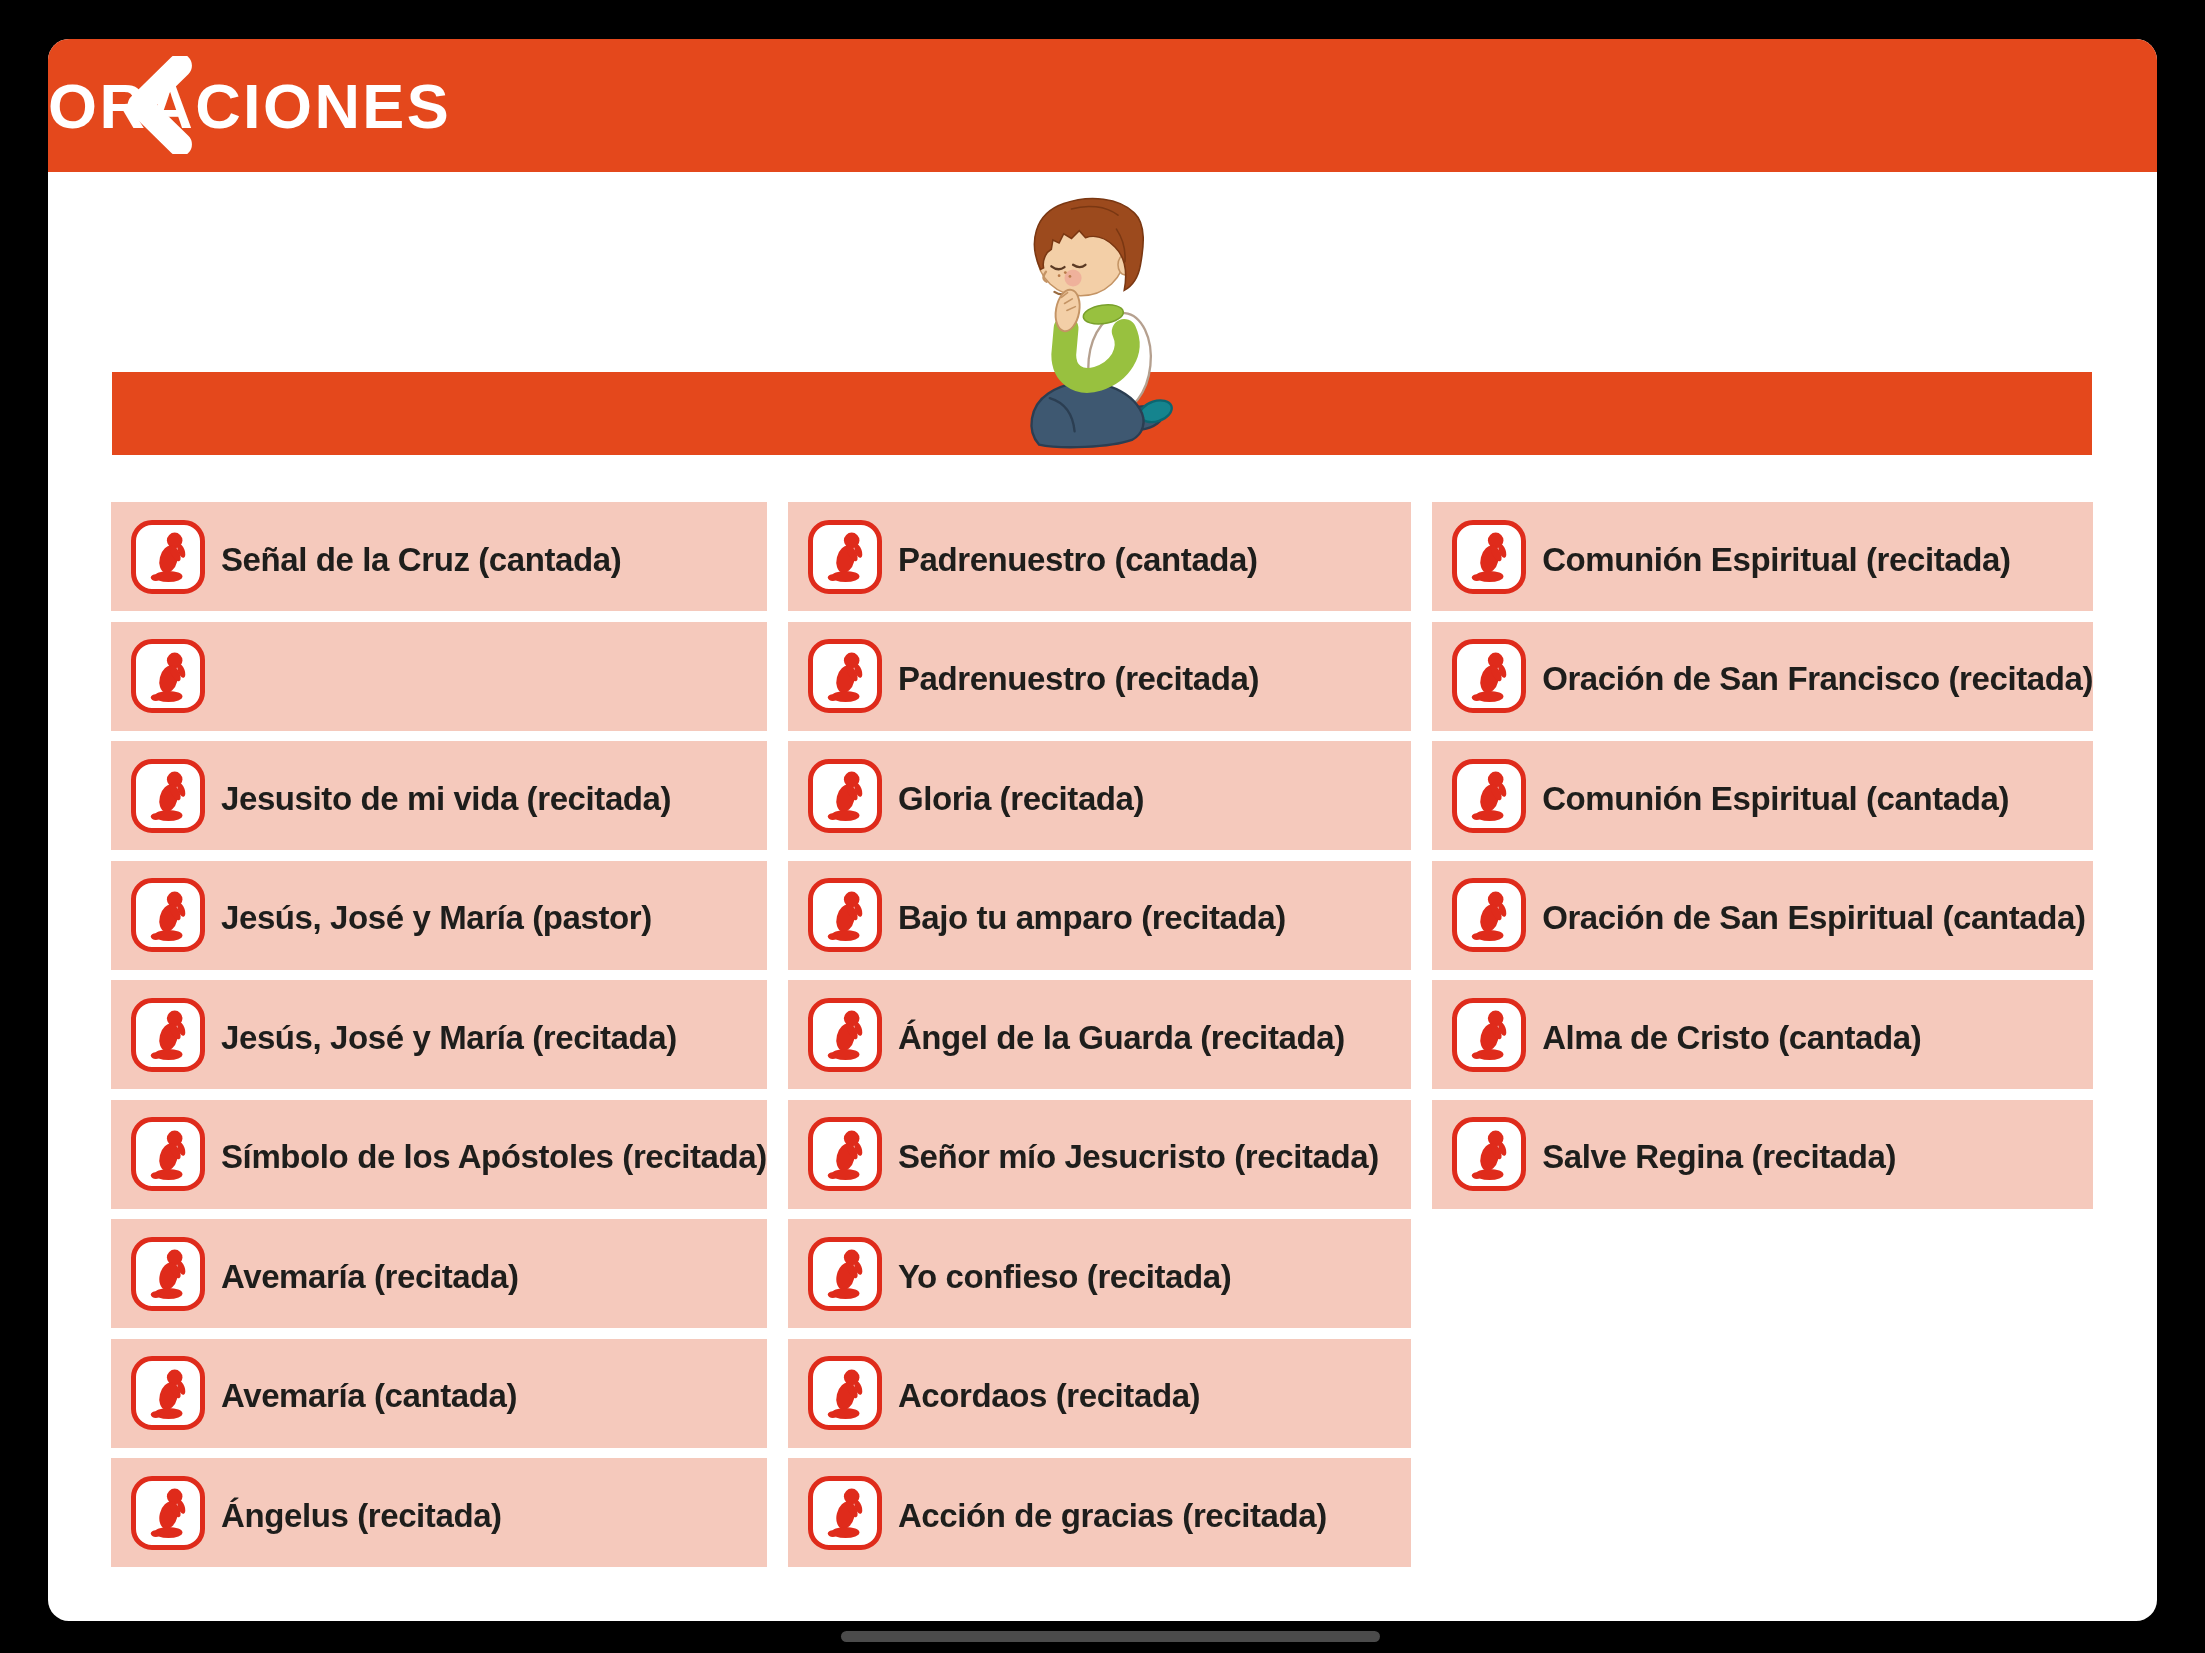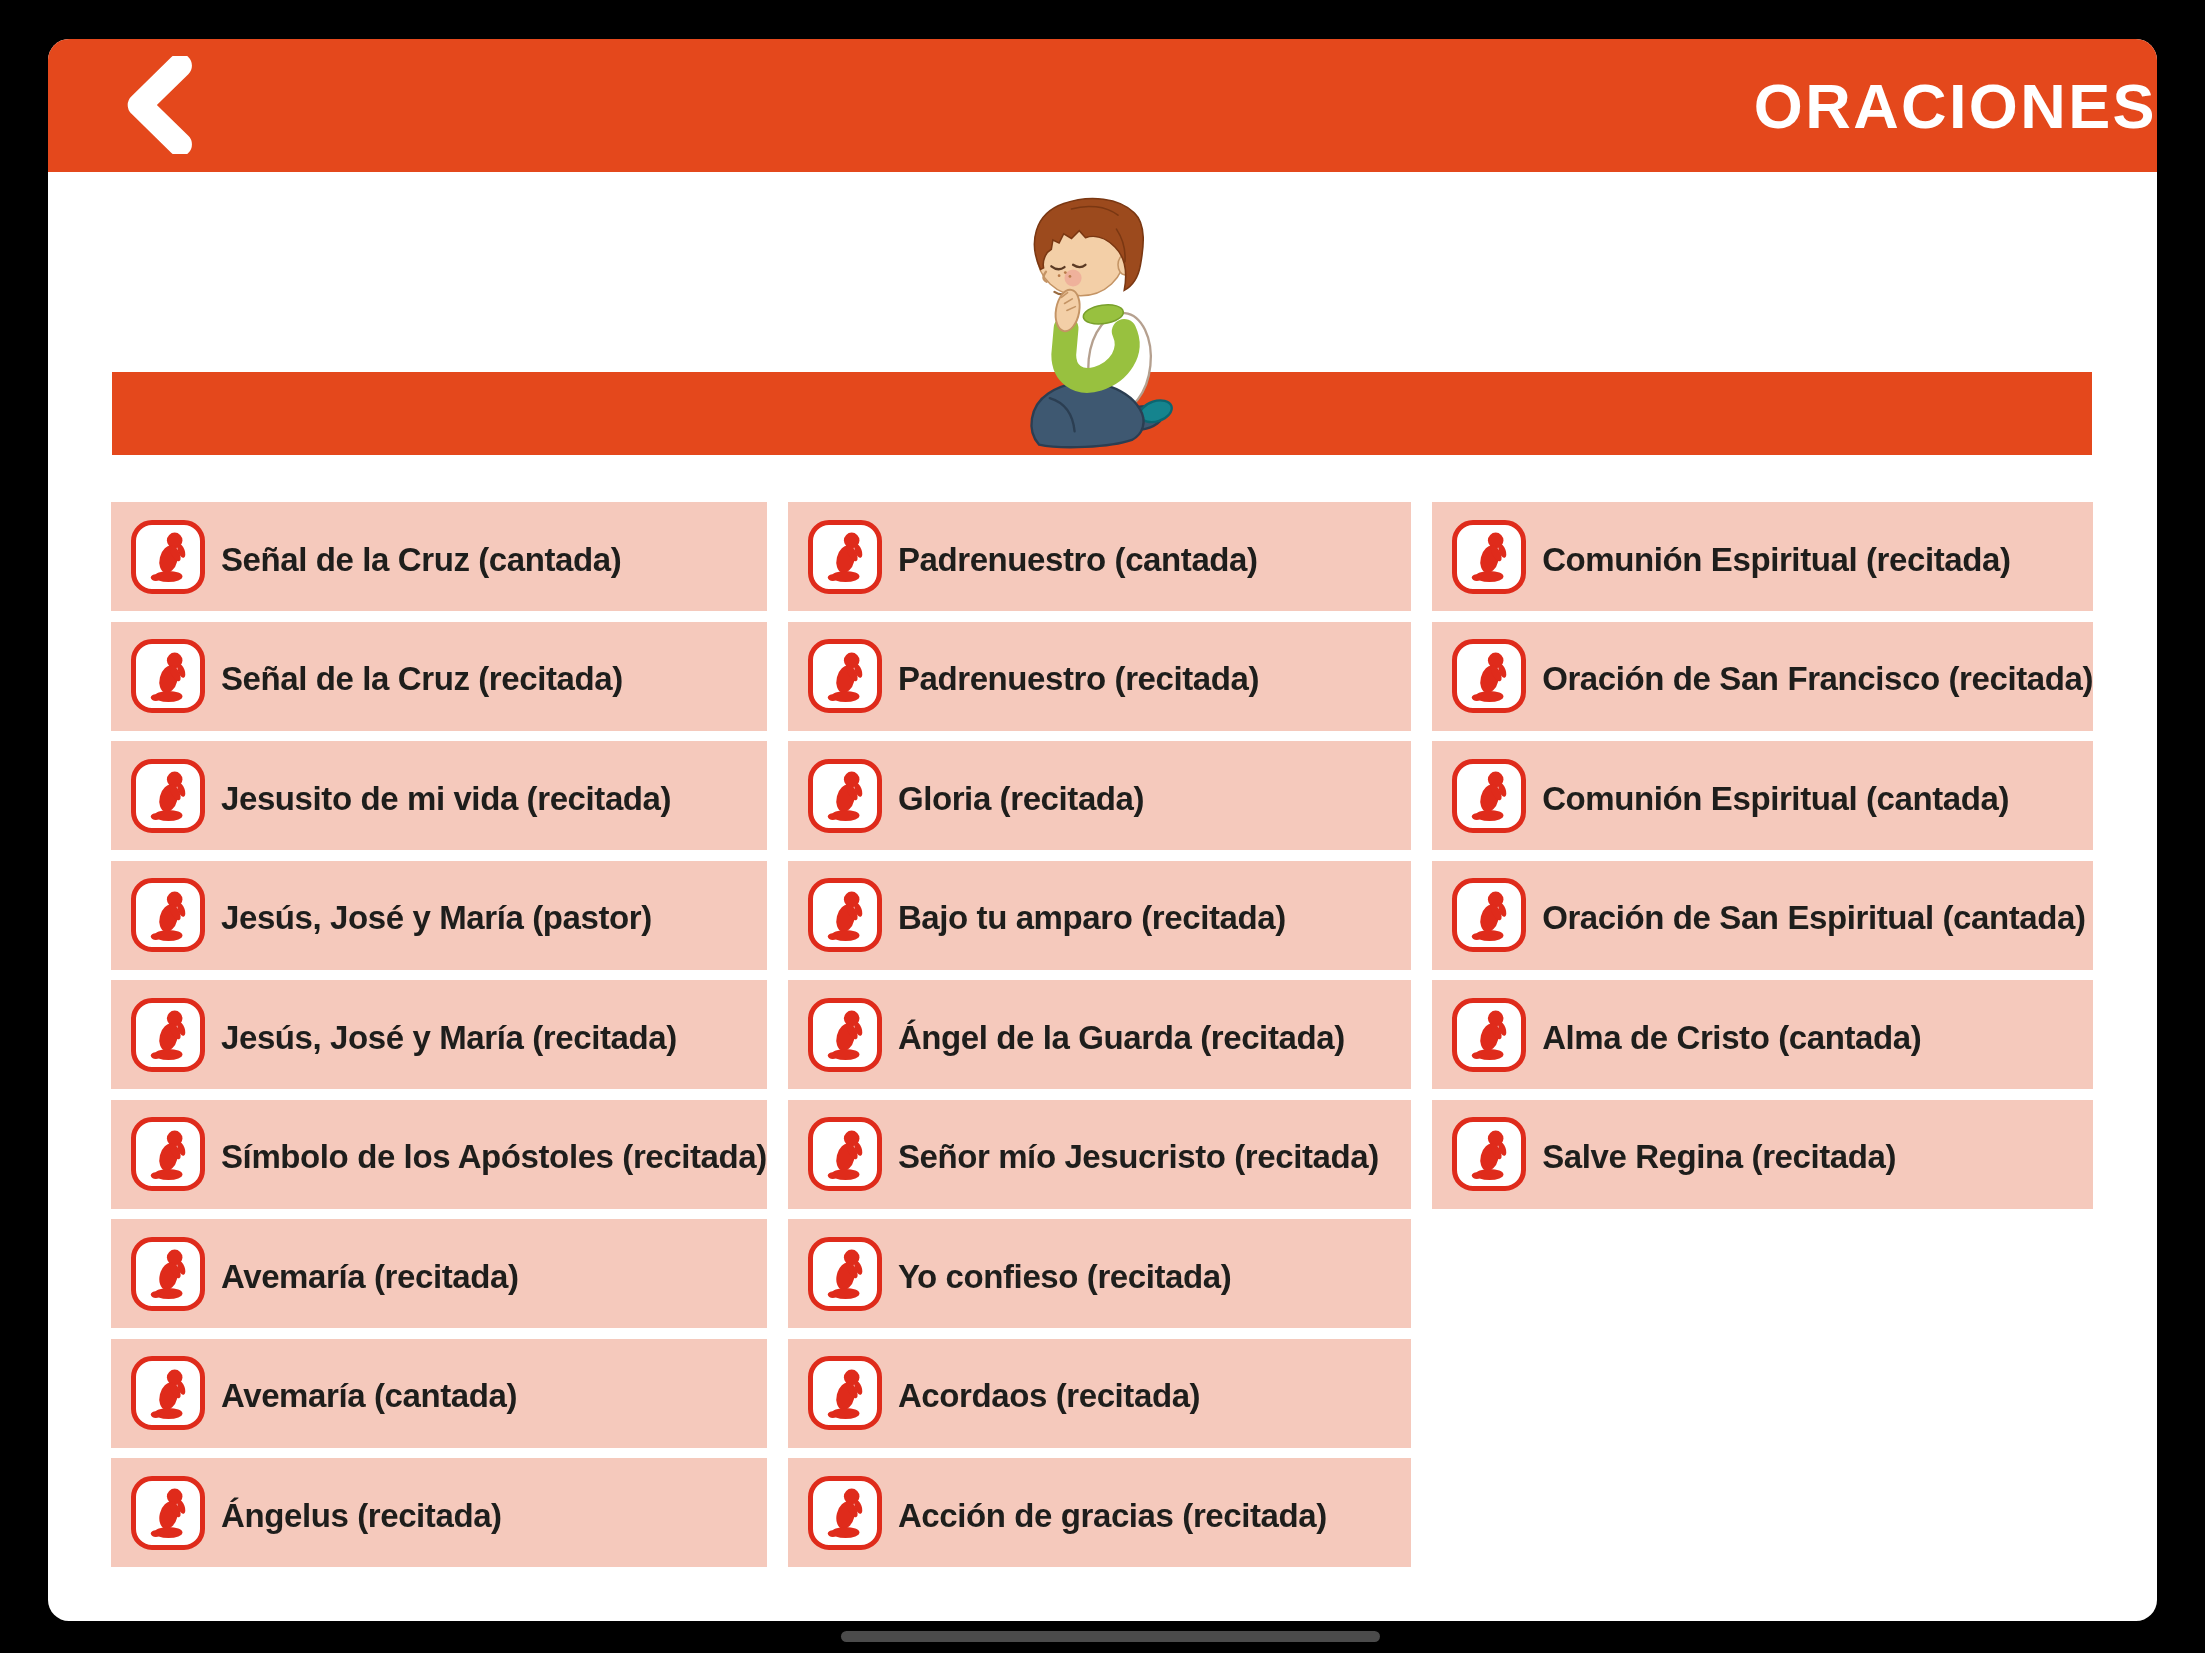--- a/index.html
+++ b/index.html
@@ -1,21 +1,21 @@
 <!DOCTYPE html>
 <html style="font-size:13px"><head>
 <meta charset="utf-8">
 <style>
   html,body{margin:0;padding:0;width:2205px;height:1653px;background:#000;overflow:hidden;
     font-family:"Liberation Sans", sans-serif;}
   .screen{position:absolute;left:48px;top:39px;width:2109px;height:1582px;background:#fff;
     border-radius:21px;overflow:hidden;}
   
   .header{position:absolute;left:0;top:0;width:100%;height:133px;background:#E4481C;
-    display:flex;align-items:center;justify-content:flex-end;}
+    display:flex;align-items:center;justify-content:flex-start;}
   .back-btn{position:absolute;left:77px;top:18px;width:68px;height:98px;cursor:pointer;
     display:flex;align-items:center;justify-content:center;background:transparent;border:none;}
   .title{color:#fff;font-size:63px;font-weight:700;letter-spacing:2.4px;}
   
   .band{position:absolute;left:64px;top:333px;width:1980px;height:83px;background:#E4481C;}
   .child{position:absolute;left:977px;top:158px;width:155px;height:258px;}
   
   .grid{position:absolute;left:63px;top:463px;width:1982px;height:1065px;
     display:grid;grid-template-columns:repeat(3,1fr);grid-template-rows:repeat(9,109px);
     column-gap:21px;row-gap:10.5px;grid-auto-flow:column;}
@@ -107,21 +107,20 @@
           </svg>
         </span>
         <span class="label">Señal de la Cruz (cantada)</span>
       </div>
     <div class="item">
         <span class="picon">
           <svg viewBox="0 0 90 100">
             <use href="#pray-glyph"></use>
           </svg>
         </span>
-        <span class="label">Señal de la Cruz (recitada)</span>
       </div>
     <div class="item">
         <span class="picon">
           <svg viewBox="0 0 90 100">
             <use href="#pray-glyph"></use>
           </svg>
         </span>
         <span class="label">Jesusito de mi vida (recitada)</span>
       </div>
     <div class="item">

